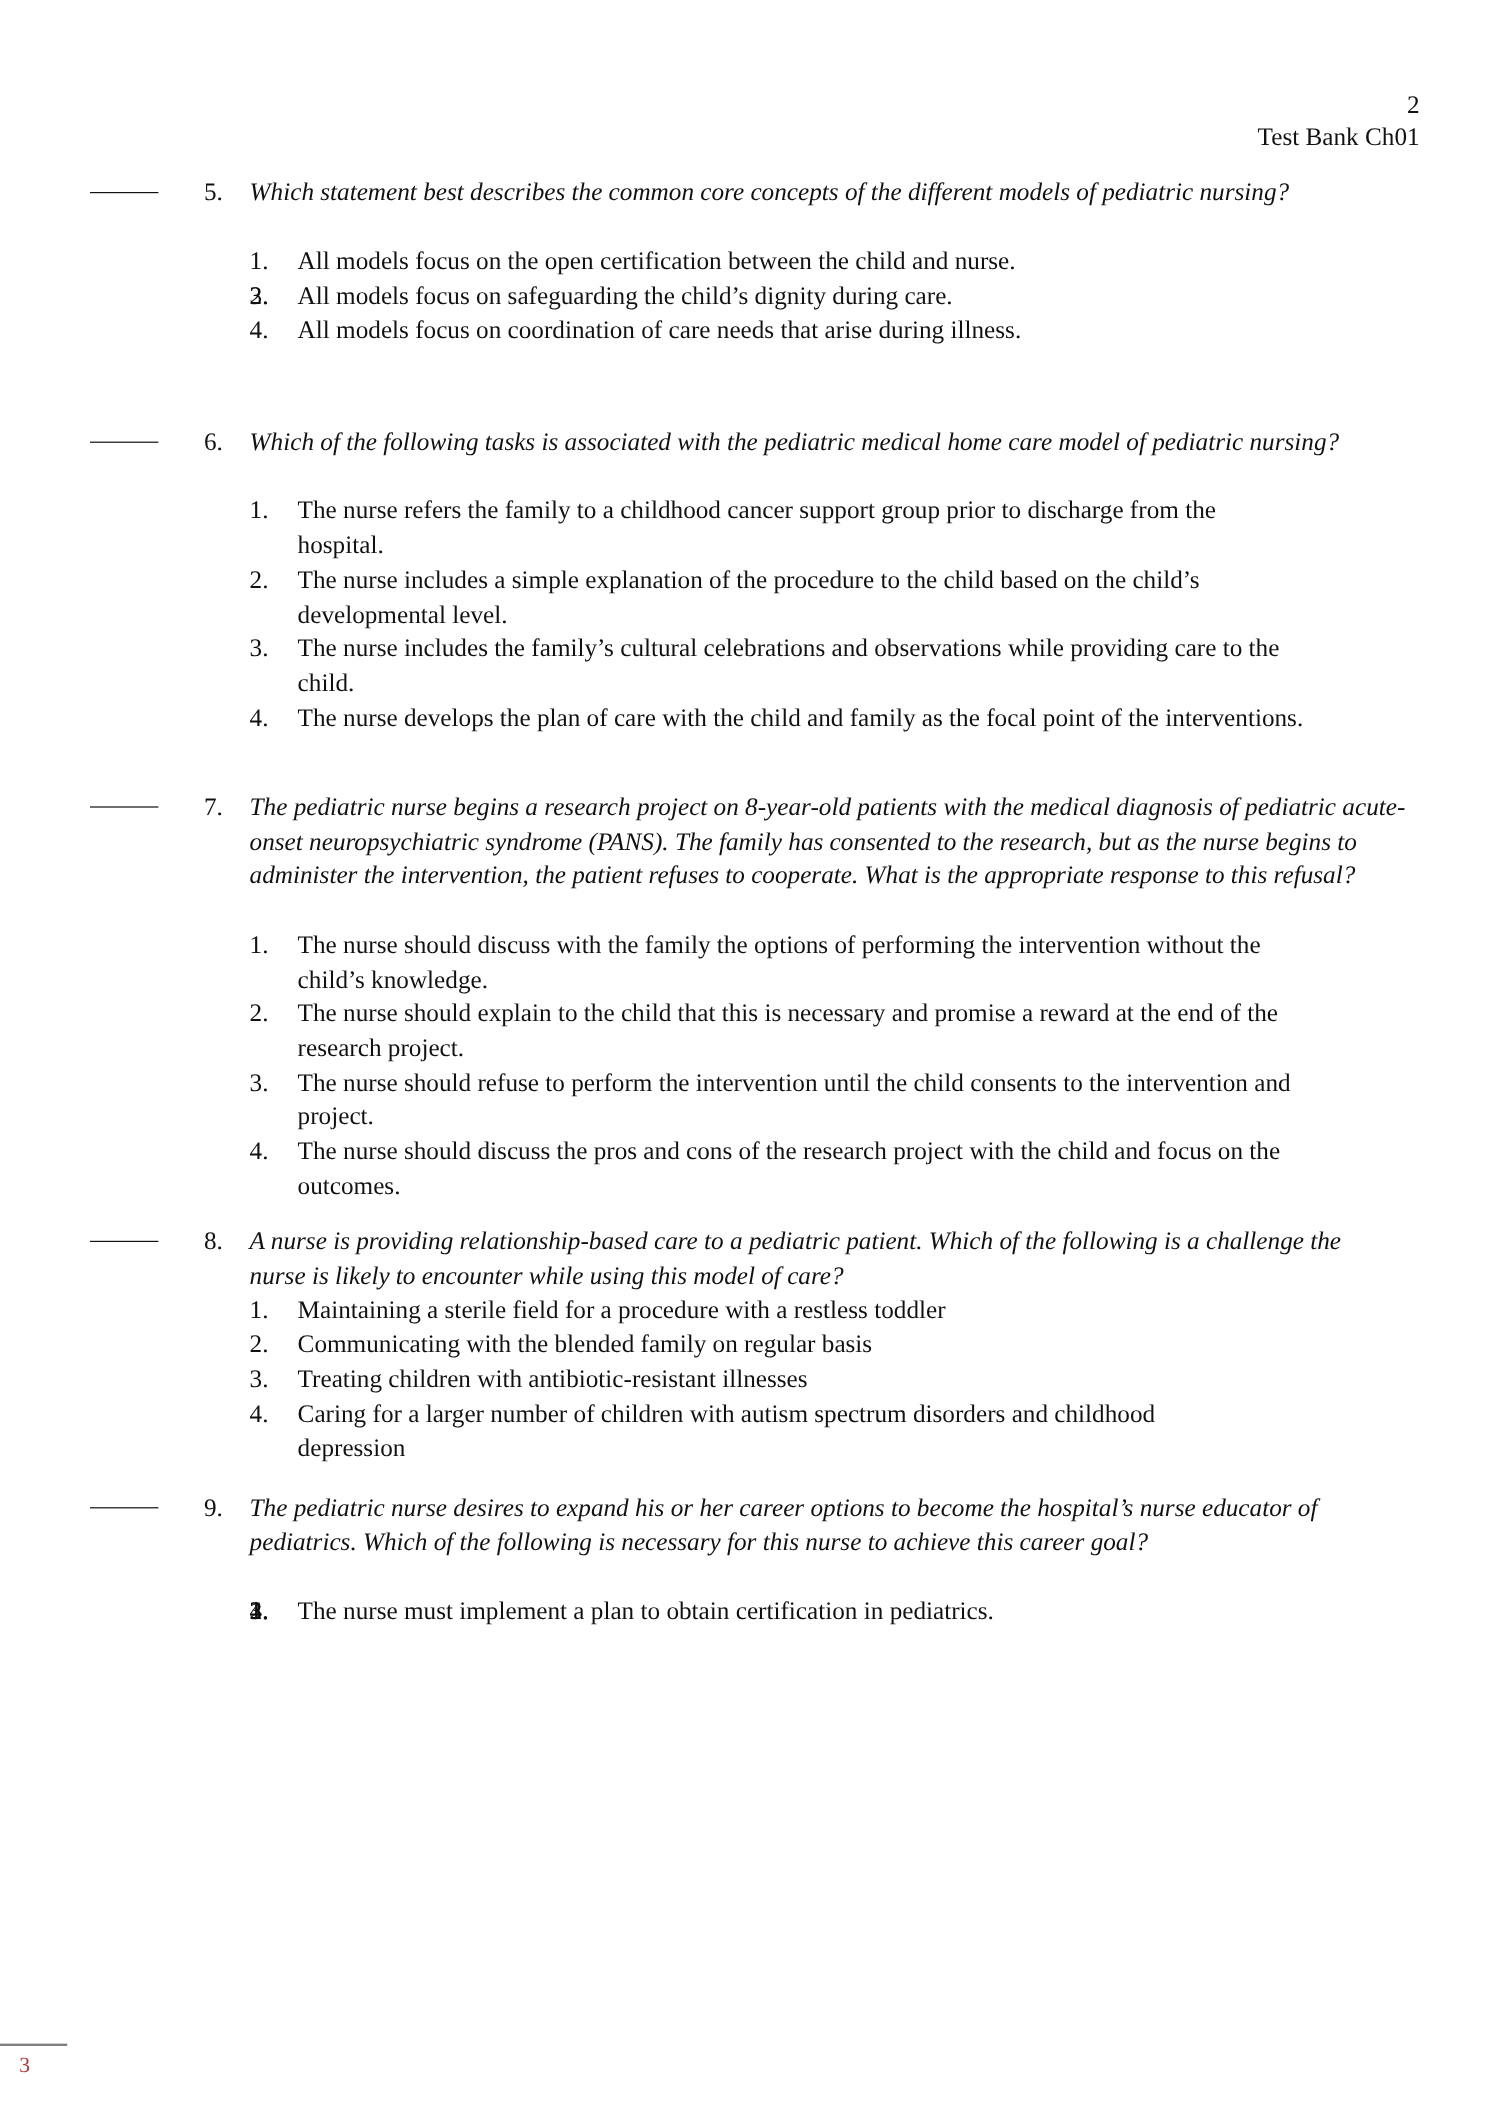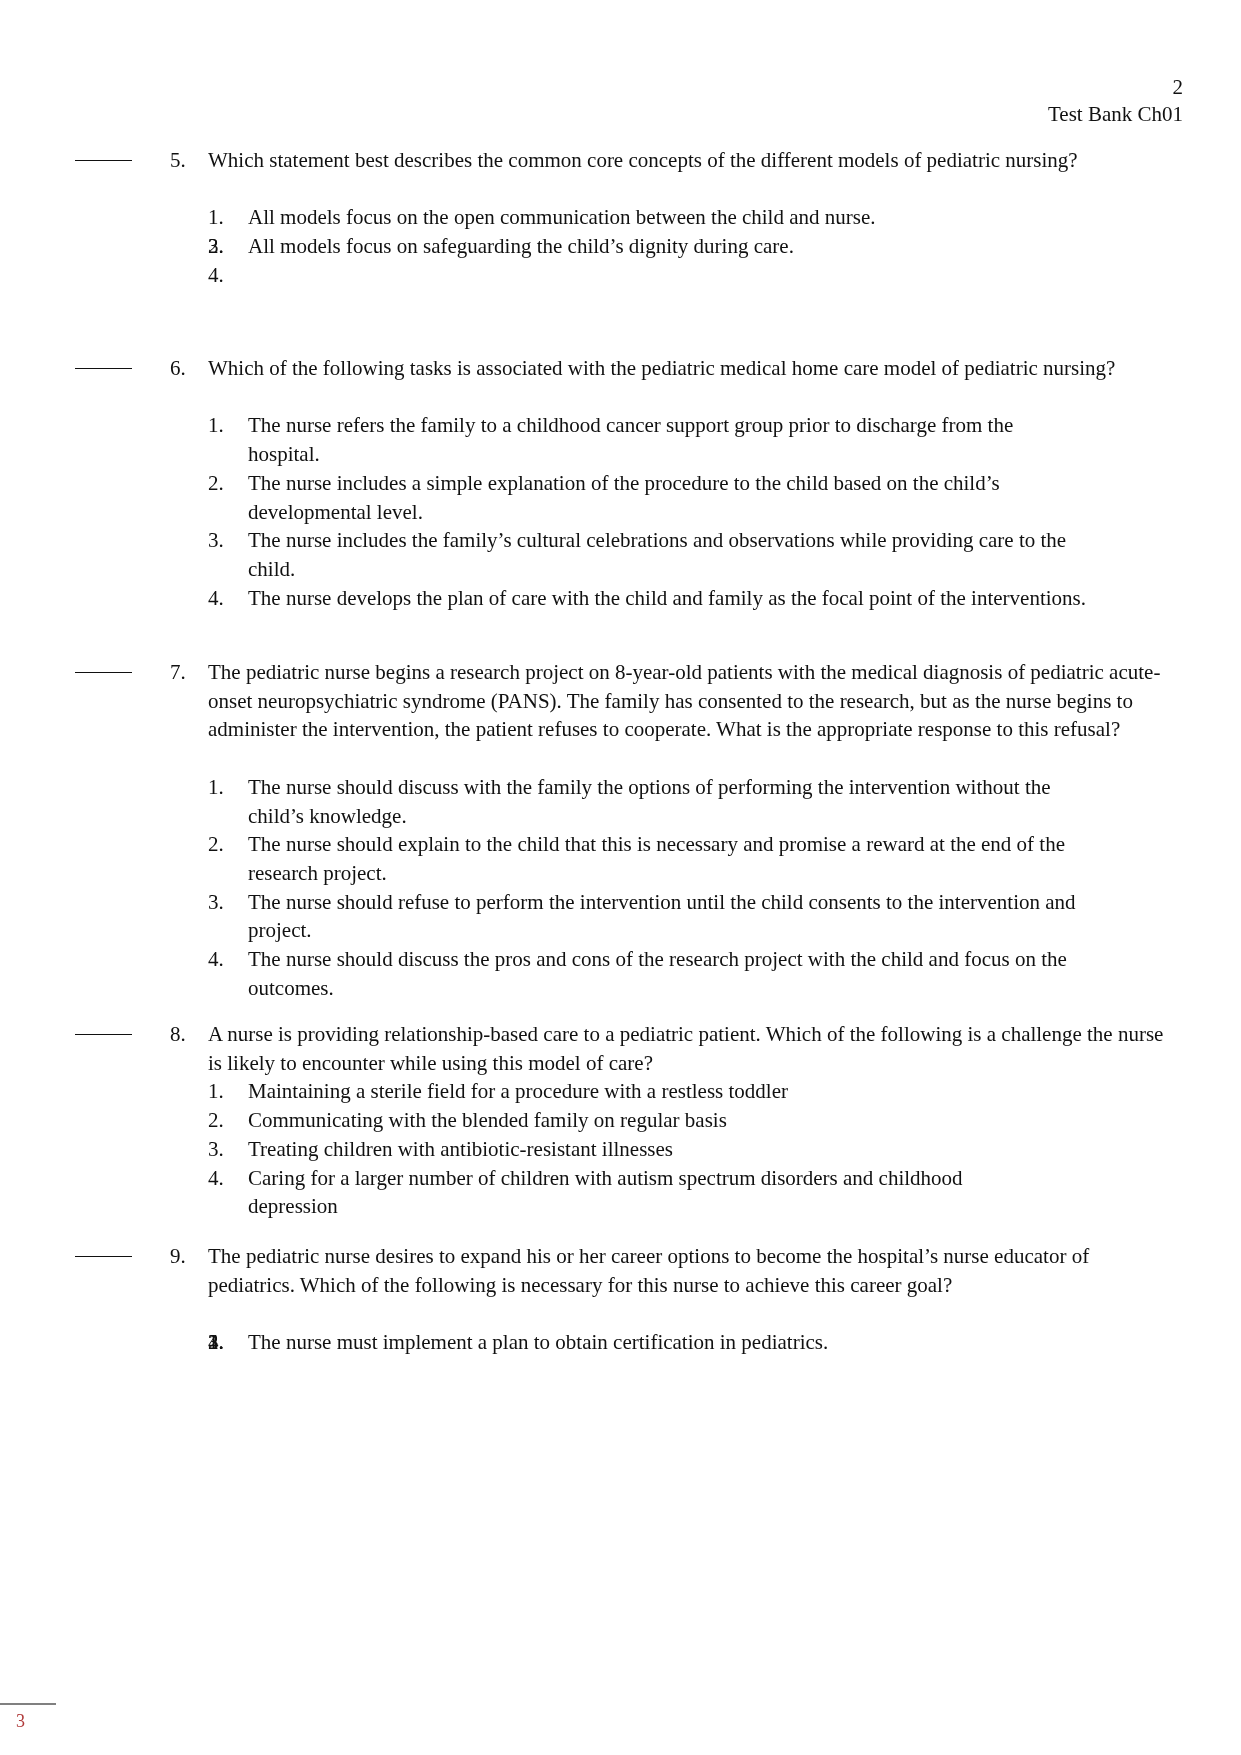--- a/index.html
+++ b/index.html
@@ -2,44 +2,44 @@
 <html><head>
 <meta charset="utf-8">
 <style>
   html, body { margin: 0; padding: 0; background: #ffffff; }
   body { width: 1241px; height: 1755px; position: relative; overflow: hidden;
          font-family: "Liberation Serif", "DejaVu Serif", serif; color: #111; }
   .header { position: absolute; right: 58px; top: 74px; text-align: right; font-size: 21px; line-height: 27px; }
   .q { position: absolute; left: 0; width: 1241px; font-size: 21px; line-height: 28.7px; }
   .blank { position: absolute; left: 75px; top: 14px; width: 57px; border-bottom: 1.5px solid #111; height: 0; }
   .qnum { position: absolute; left: 170px; top: 0; }
-  .stem { position: absolute; left: 208px; width: 990px; }
+  .stem { position: absolute; left: 208px; width: 990px; font-style: italic; }
   .opts { position: absolute; left: 208px; width: 900px; }
   .opt { position: relative; padding-left: 40px; }
   .opt .on { position: absolute; left: 0; top: 0; }
   .footer-line { position: absolute; left: 0; top: 1703px; width: 56px; border-top: 2px solid #808080; }
   .footer-num { position: absolute; left: 16px; top: 1711px; font-size: 18px; color: #b03a3a; }
 </style>
 </head>
 <body>
 
 <div class="header">
   <div>2</div>
   <div>Test Bank Ch01</div>
 </div>
 
 <div class="q" style="top:146px">
   <div class="blank"></div>
   <div class="qnum">5.</div>
   <div class="stem" style="width:960px">Which statement best describes the common core concepts of the different models of pediatric nursing?</div>
   <div class="opts" style="top:57.4px">
-    <div class="opt"><span class="on">1.</span><span>All models focus on the open communication between the child and nurse.</span></div>
+    <div class="opt"><span class="on">1.</span><span>All models focus on the open certification between the child and nurse.</span></div>
     <div class="opt"><span class="on">2.</span></div>
     <div class="opt"><span class="on">3.</span><span>All models focus on safeguarding the child’s dignity during care.</span></div>
-    <div class="opt"><span class="on">4.</span></div>
+    <div class="opt"><span class="on">4.</span><span>All models focus on coordination of care needs that arise during illness.</span></div>
   </div>
 </div>
 
 <div class="q" style="top:354px">
   <div class="blank"></div>
   <div class="qnum">6.</div>
   <div class="stem" style="width:1000px">Which of the following tasks is associated with the pediatric medical home care model of pediatric nursing?</div>
   <div class="opts" style="top:57.4px; width:880px">
     <div class="opt"><span class="on">1.</span><span>The nurse refers the family to a childhood cancer support group prior to discharge from the hospital.</span></div>
     <div class="opt"><span class="on">2.</span><span>The nurse includes a simple explanation of the procedure to the child based on the child’s developmental level.</span></div>

